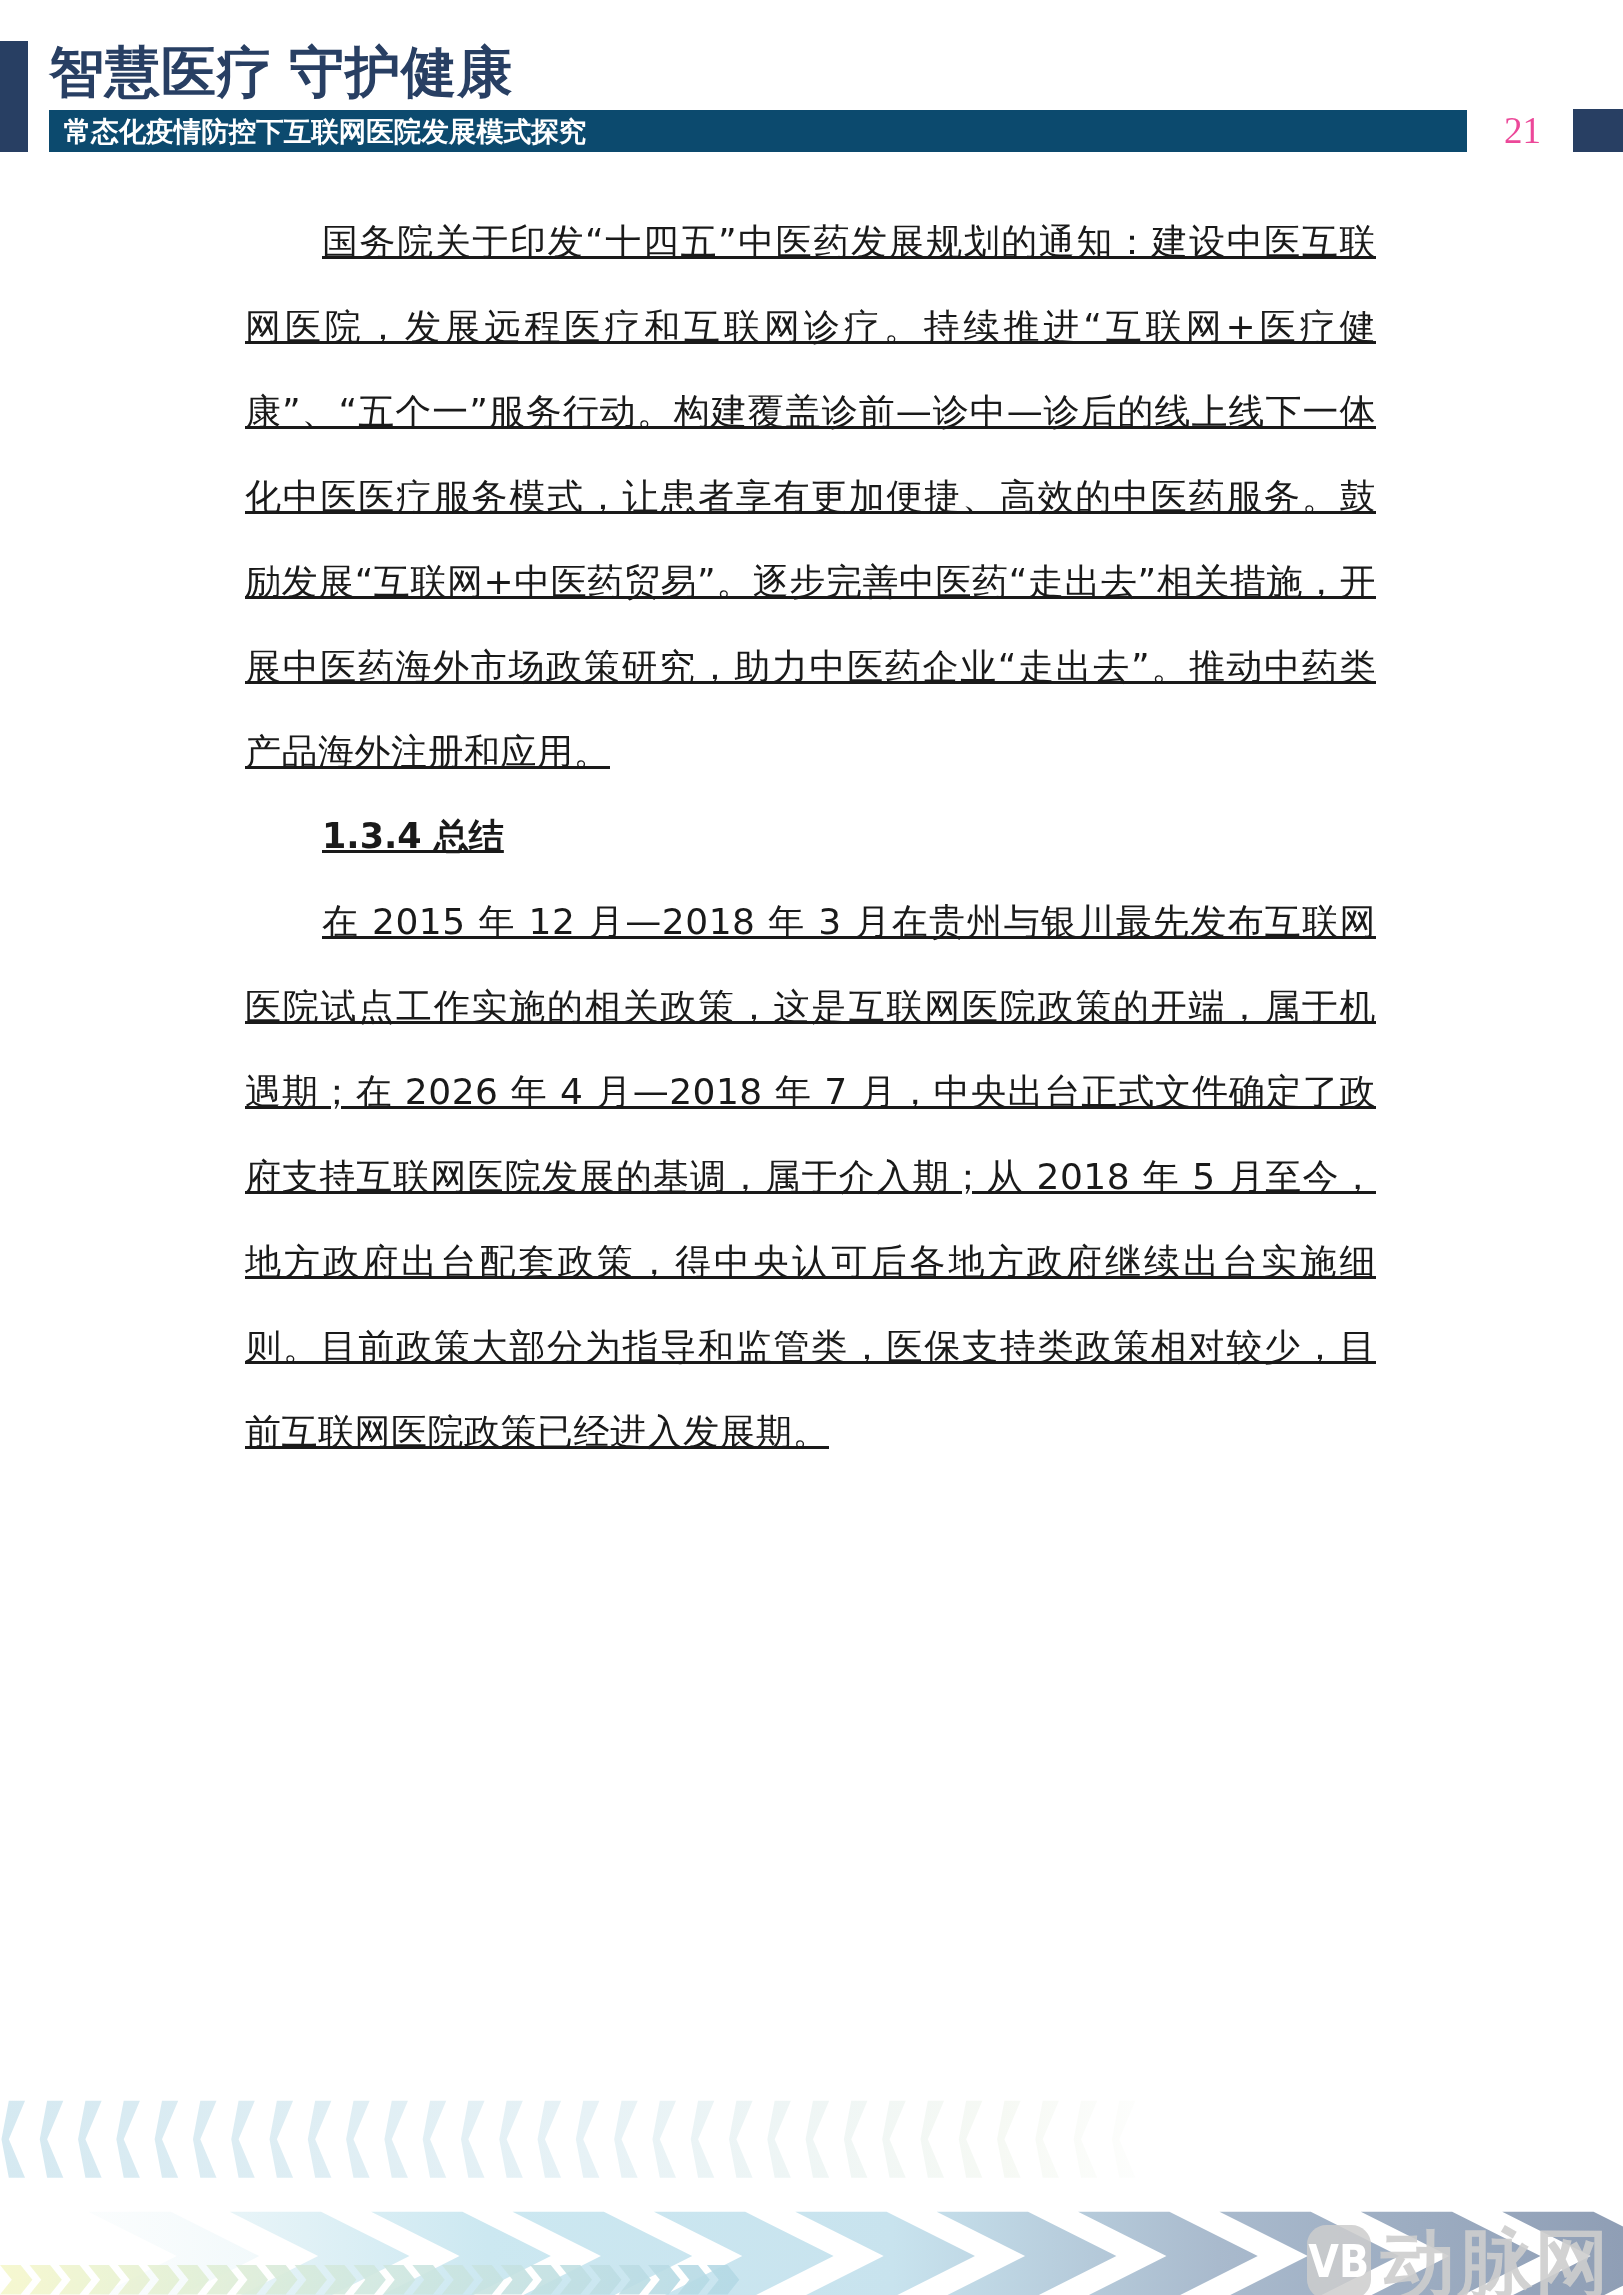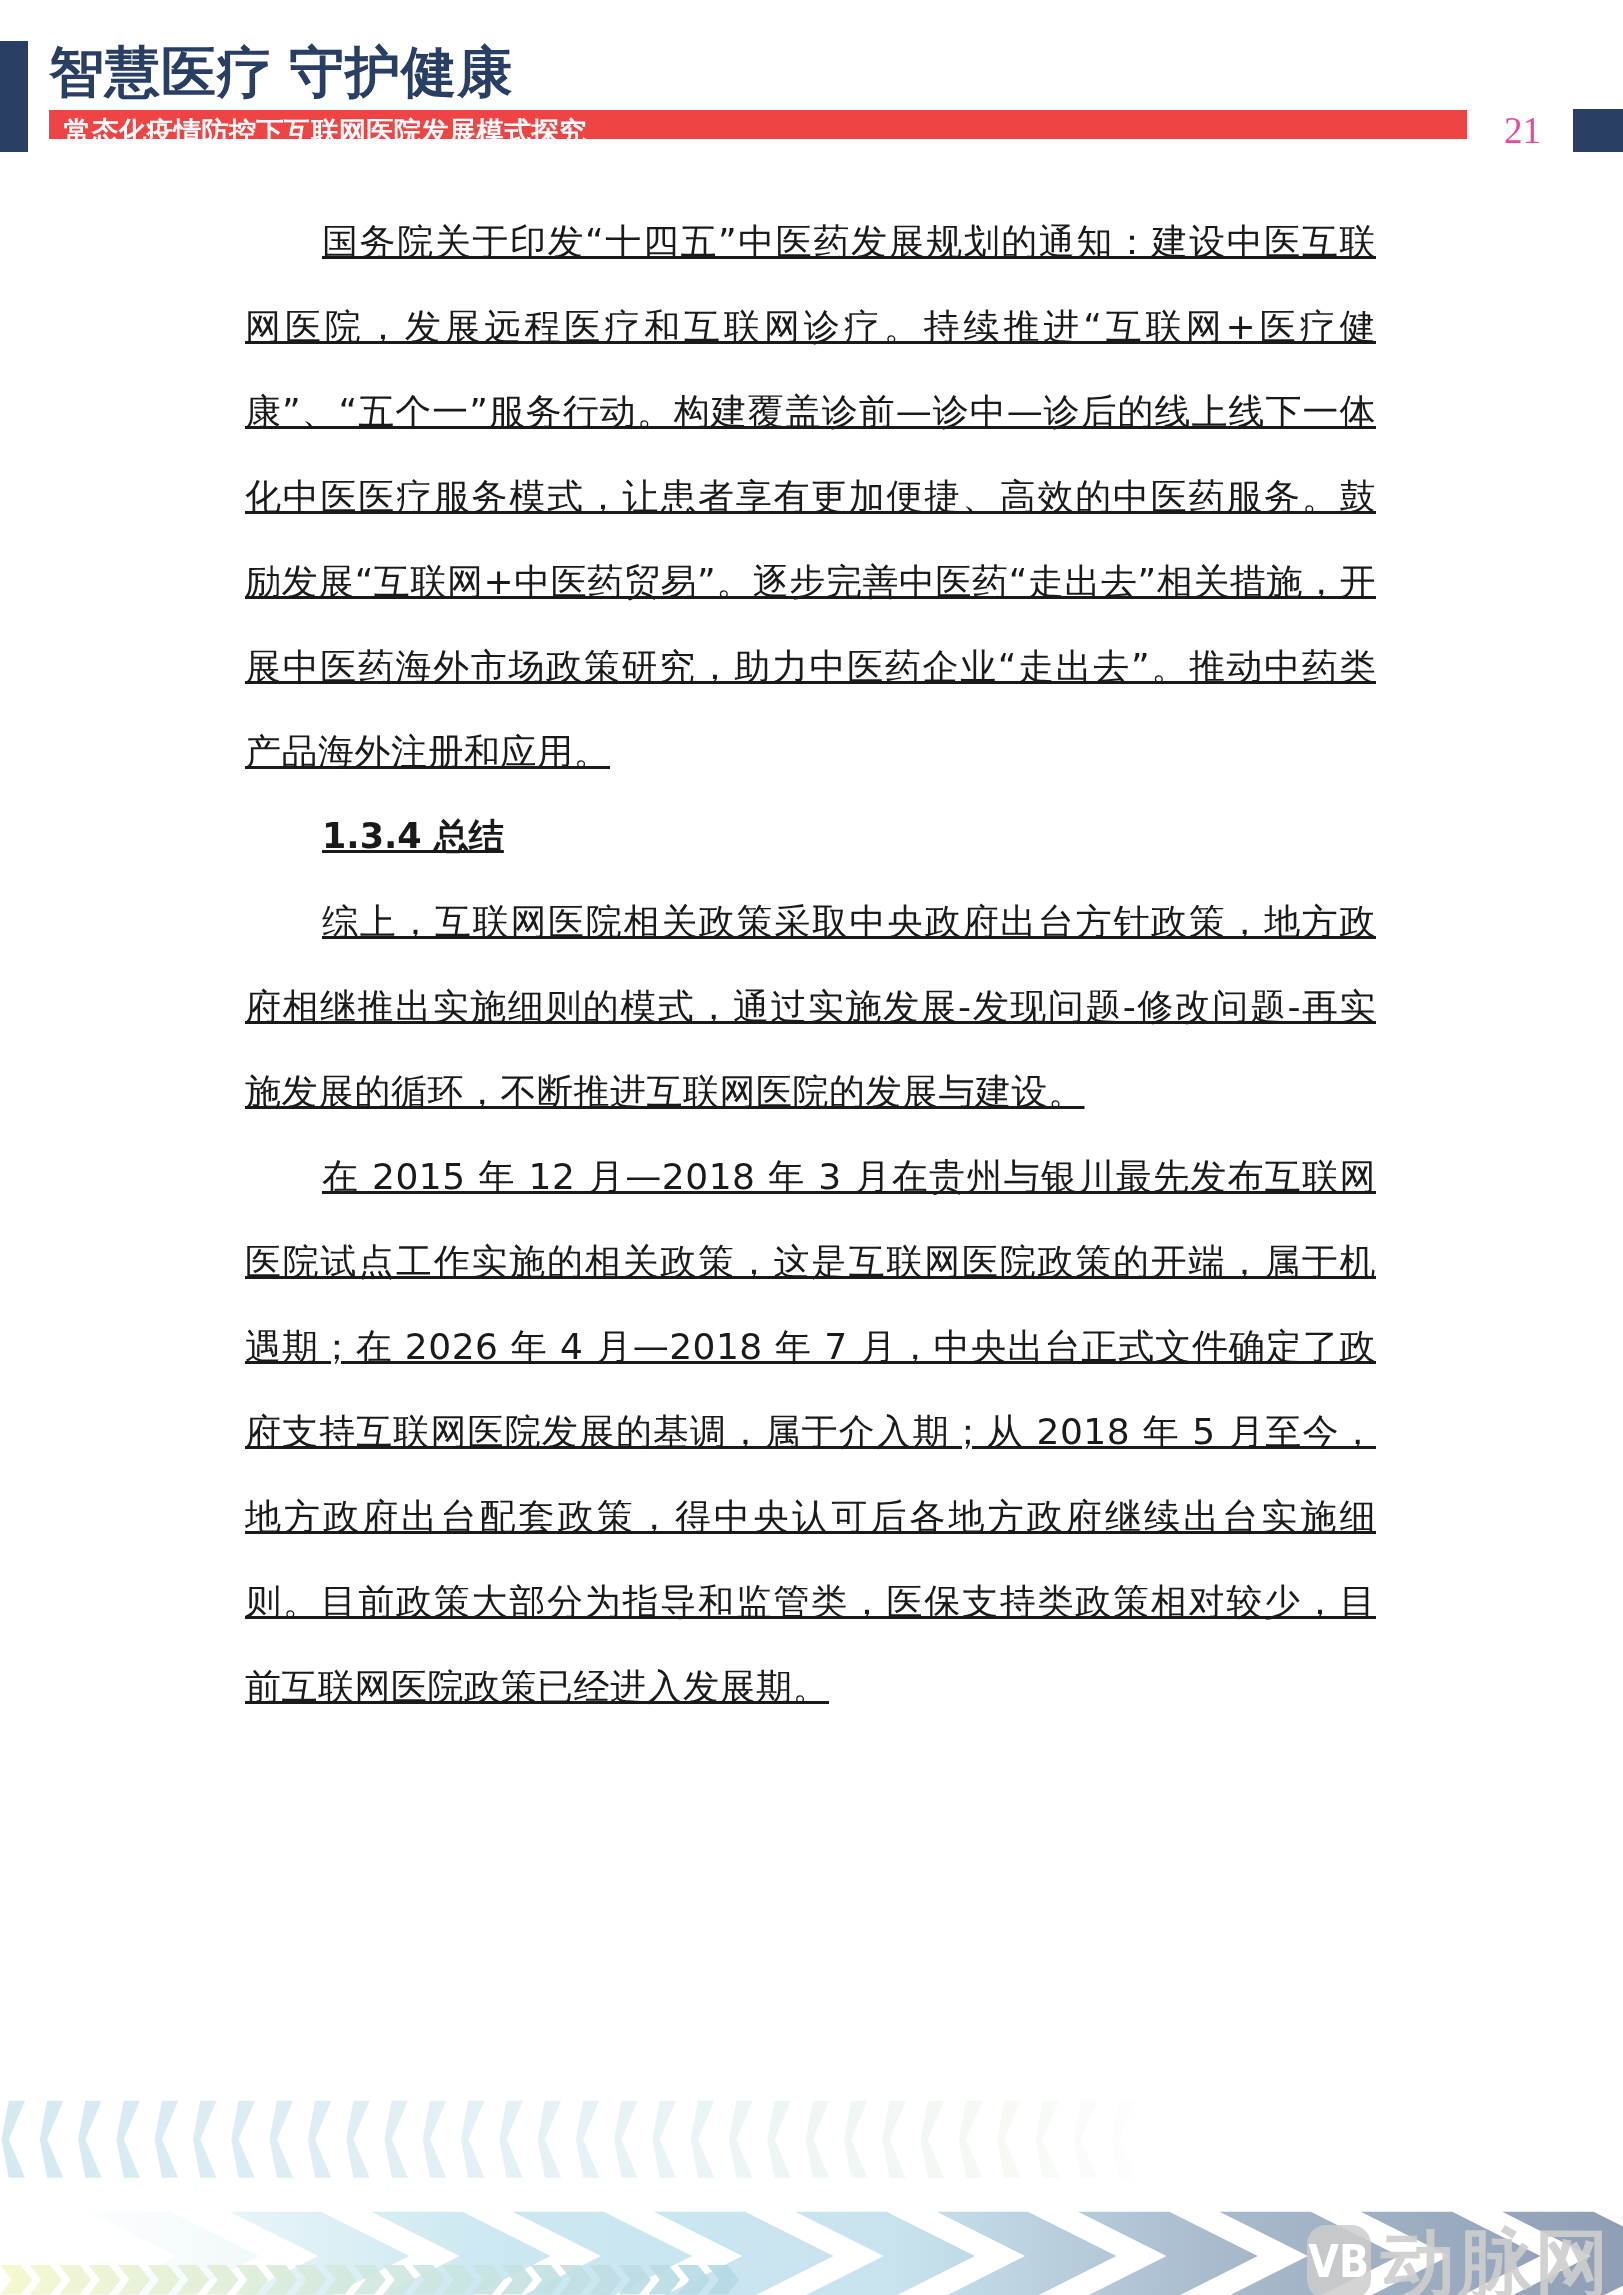--- a/index.html
+++ b/index.html
@@ -2,21 +2,21 @@
 <html style="font-size:7.9px"><head>
 <meta charset="utf-8">
 <style>
   html, body { margin: 0; padding: 0; background: #ffffff; }
   body { width: 1623px; height: 2295px; position: relative; overflow: hidden;
          font-family: "DejaVu Sans", "Liberation Sans", sans-serif; color: #1a1a1a; }
 
   .left-bar { position: absolute; left: 0; top: 41px; width: 28px; height: 111px; background: #283f63; }
   .title { position: absolute; left: 49px; top: 38px; font-family: Liberation Sans, sans-serif;
            font-weight: bold; font-size: 55px; line-height: 69px; color: #283f63; letter-spacing: 1px; white-space: nowrap; }
-  .subtitle-bar { position: absolute; left: 49px; top: 110px; width: 1418px; height: 29px; background: #ef4444; }
+  .subtitle-bar { position: absolute; left: 49px; top: 110px; width: 1418px; height: 42px; background: #0c4a6e; }
   .subtitle { position: absolute; left: 14.7px; top: 0; line-height: 42px; font-size: 27.5px; font-weight: bold;
               color: #ffffff; font-family: "DejaVu Serif", "Liberation Serif", serif; white-space: nowrap; }
   .page-num { position: absolute; left: 1482px; top: 109px; width: 59px; height: 44px; text-align: right;
               font-family: "Liberation Serif", "DejaVu Serif", serif; font-size: 37px; line-height: 44px; color: #ec4899; }
   .right-block { position: absolute; left: 1573px; top: 109px; width: 50px; height: 43px; background: #283f63; }
 
   .content { position: absolute; left: 245px; top: 199px; width: 1131px; text-decoration: underline; }
   .para { font-size: 36px; line-height: 85px; text-align: justify; margin: 0; letter-spacing: 0.5px; }
   .para.indent { text-indent: 77px; }
   .heading { font-size: 35px; line-height: 85px; margin: 0; padding-left: 77px; font-weight: bold; }
@@ -36,21 +36,20 @@
 <div class="title">智慧医疗 守护健康</div>
 <div class="subtitle-bar">
   <div class="subtitle">常态化疫情防控下互联网医院发展模式探究</div>
 </div>
 <div class="page-num">21</div>
 <div class="right-block"></div>
 
 <div class="content">
   <p class="para indent">国务院关于印发“十四五”中医药发展规划的通知：建设中医互联网医院，发展远程医疗和互联网诊疗。持续推进“互联网+医疗健康”、“五个一”服务行动。构建覆盖诊前—诊中—诊后的线上线下一体化中医医疗服务模式，让患者享有更加便捷、高效的中医药服务。鼓励发展“互联网+中医药贸易”。逐步完善中医药“走出去”相关措施，开展中医药海外市场政策研究，助力中医药企业“走出去”。推动中药类产品海外注册和应用。</p>
   <p class="heading">1.3.4 总结</p>
-  <p class="para indent">综上，互联网医院相关政策采取中央政府出台方针政策，地方政府相继推出实施细则的模式，通过实施发展-发现问题-修改问题-再实施发展的循环，不断推进互联网医院的发展与建设。</p>
   <p class="para indent">在 2015 年 12 月—2018 年 3 月在贵州与银川最先发布互联网医院试点工作实施的相关政策，这是互联网医院政策的开端，属于机遇期；在 2026 年 4 月—2018 年 7 月，中央出台正式文件确定了政府支持互联网医院发展的基调，属于介入期；从 2018 年 5 月至今，地方政府出台配套政策，得中央认可后各地方政府继续出台实施细则。目前政策大部分为指导和监管类，医保支持类政策相对较少，目前互联网医院政策已经进入发展期。</p>
 </div>
 
 <div class="footer">
   <svg width="1623" height="210" viewBox="0 0 3307 427" xmlns="http://www.w3.org/2000/svg">
     <defs>
       <linearGradient id="topRow" x1="0" x2="1" y1="0" y2="0">
         <stop offset="0" stop-color="#cfe6ef"></stop>
         <stop offset="0.45" stop-color="#e3f1f5"></stop>
         <stop offset="0.8" stop-color="#f4f8f2"></stop>

